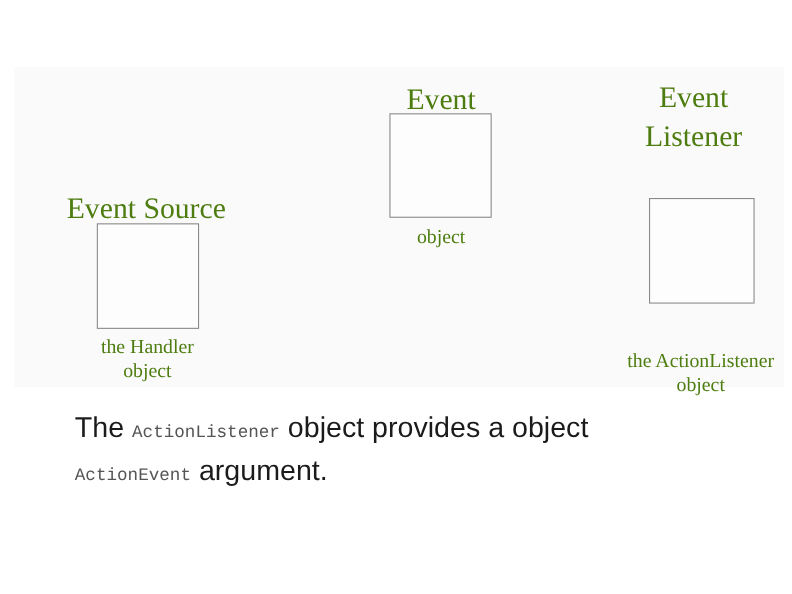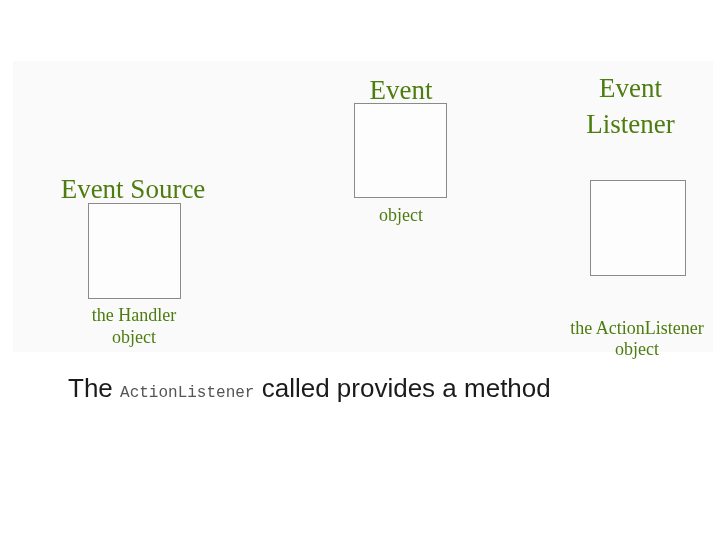--- a/index.html
+++ b/index.html
@@ -88,16 +88,17 @@
     </div>
     <div class="dg-box" style="left:577px; top:119px; width:94px; height:94px;"></div>
     <div class="dg-label serif" style="left:540px; top:214px; width:168px; line-height:21px;margin-top:43px;">
       <div>the ActionListener</div>
       <div>object</div>
     </div>
 
   </div>
 
   <div class="body-text">
-    <div class="line"><span>The </span><span class="code">ActionListener</span><span> called provides a method</span></div>
+    <div class="line"><span>The </span><span class="code">ActionListener</span><span> object provides a object</span></div>
+    <div class="line"><span class="code">ActionEvent</span><span> argument.</span></div>
   </div>
 
 </div>
 
 </body></html>

